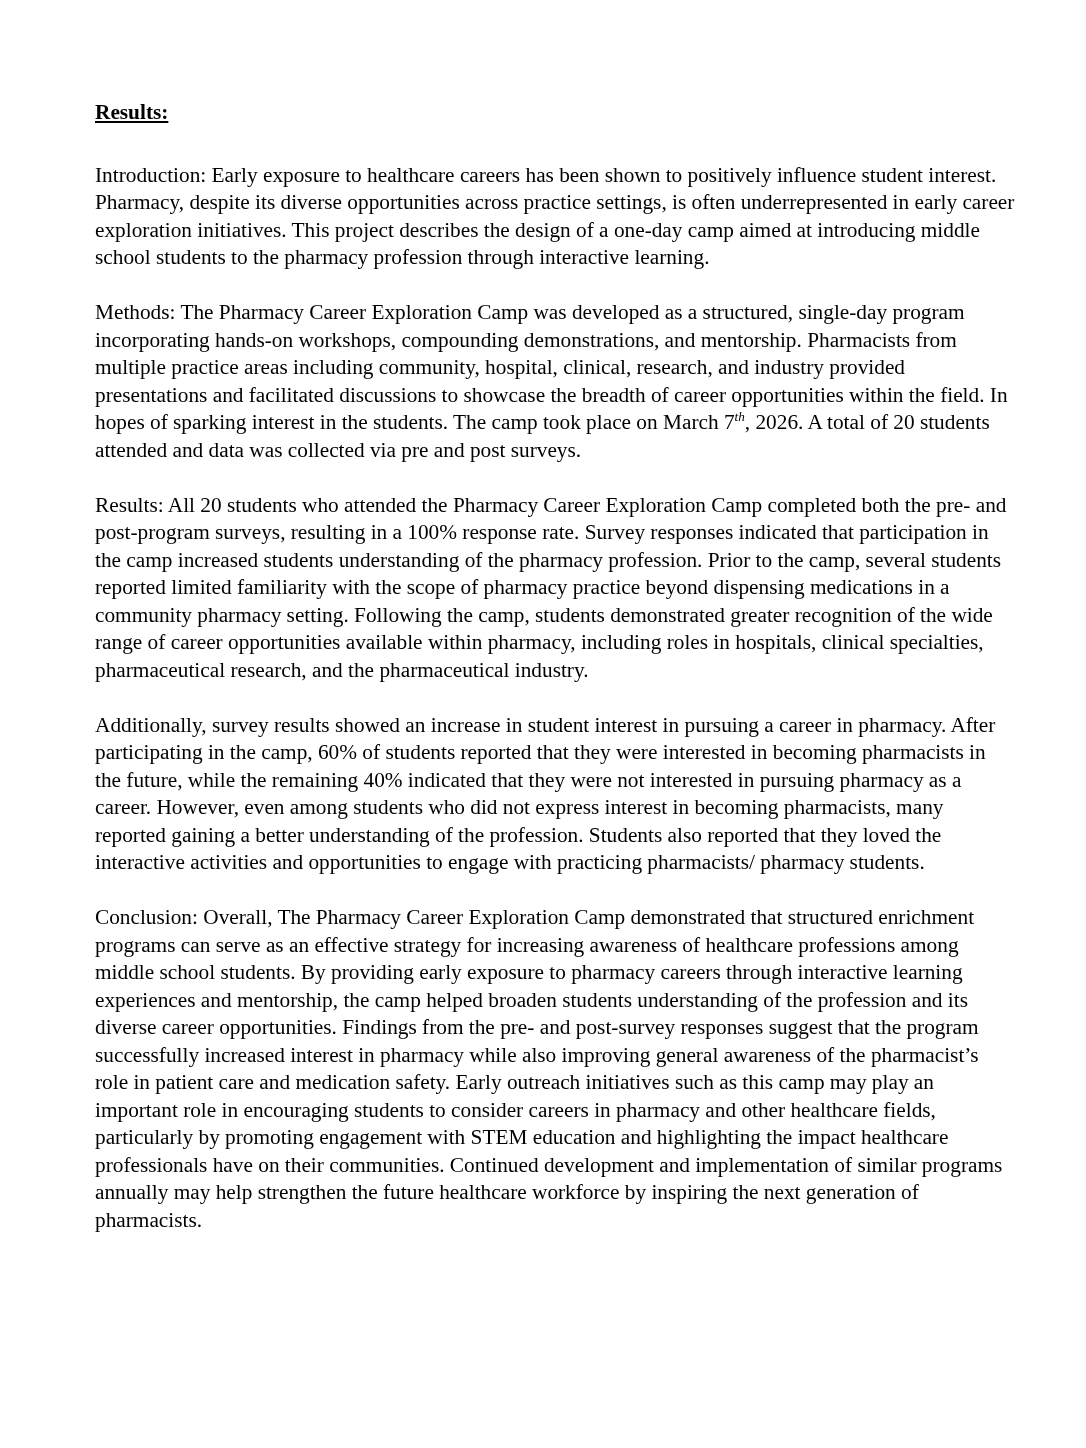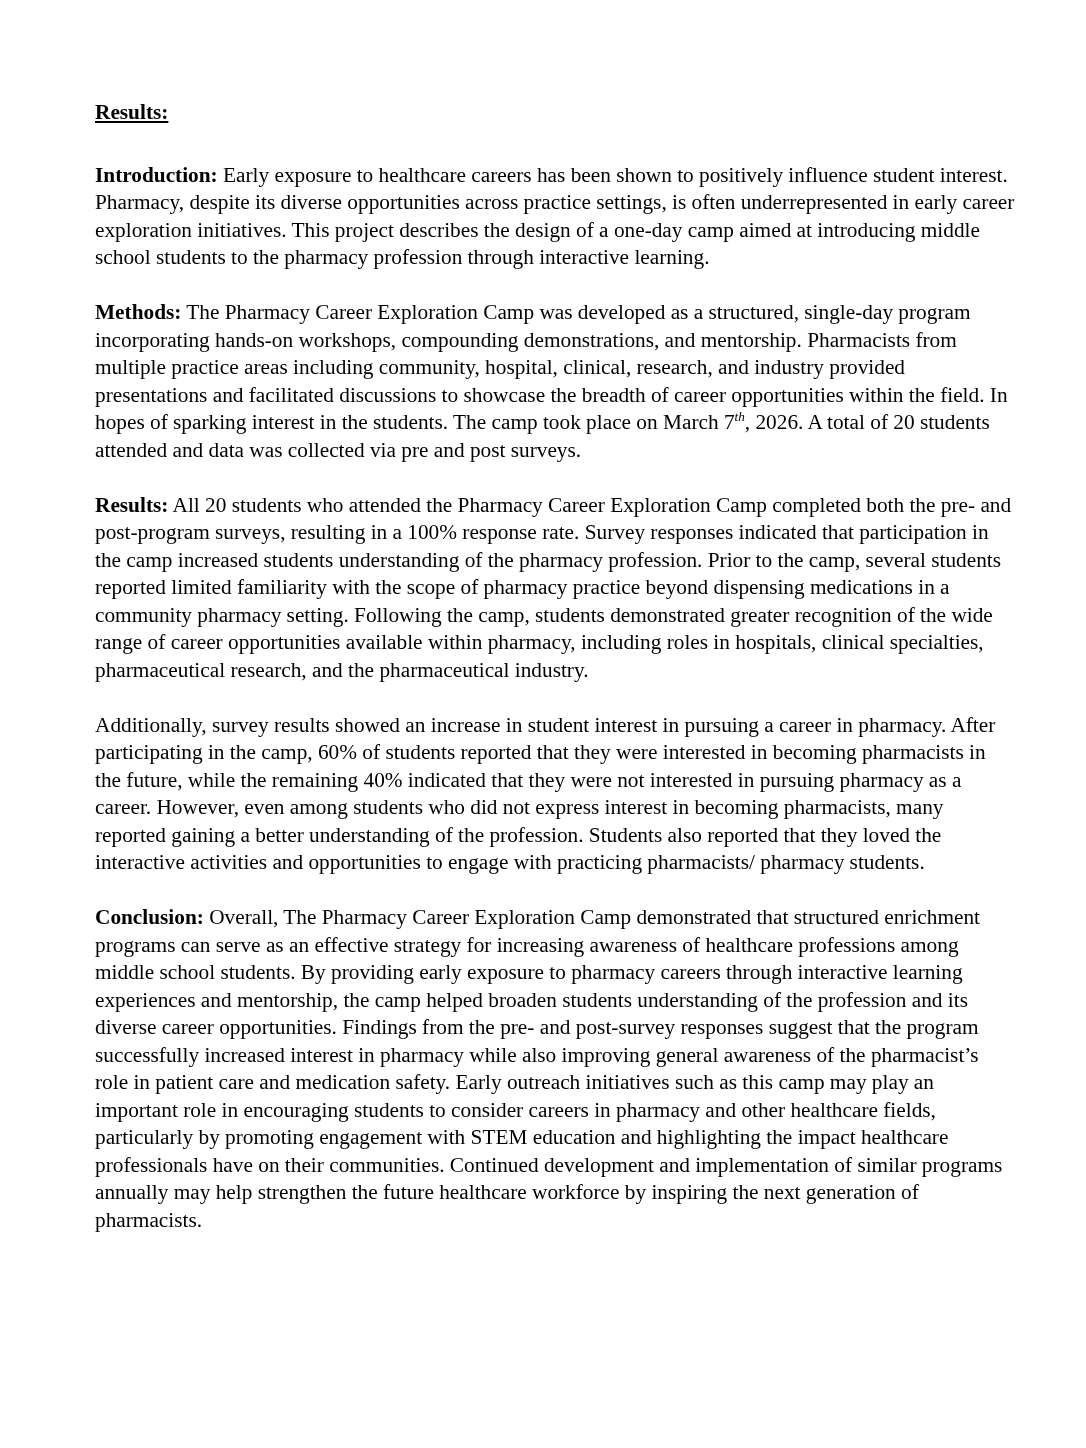--- a/index.html
+++ b/index.html
@@ -28,21 +28,21 @@
     line-height: inherit;
     font-weight: bold;
     text-decoration: underline;
     margin: 0 0 35px 0;
   }
   .para {
     margin: 0 0 27.5px 0;
     text-align: left;
   }
   .para b {
-    font-weight: bold;
+    font-weight: normal;
   }
   sup {
     font-size: 0.62em;
     vertical-align: super;
     line-height: 0;
     font-style: italic;
   }
 </style>
 </head>
 <body>

